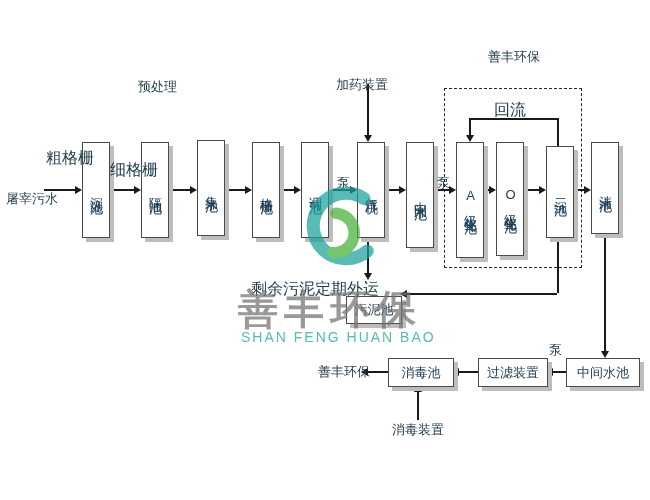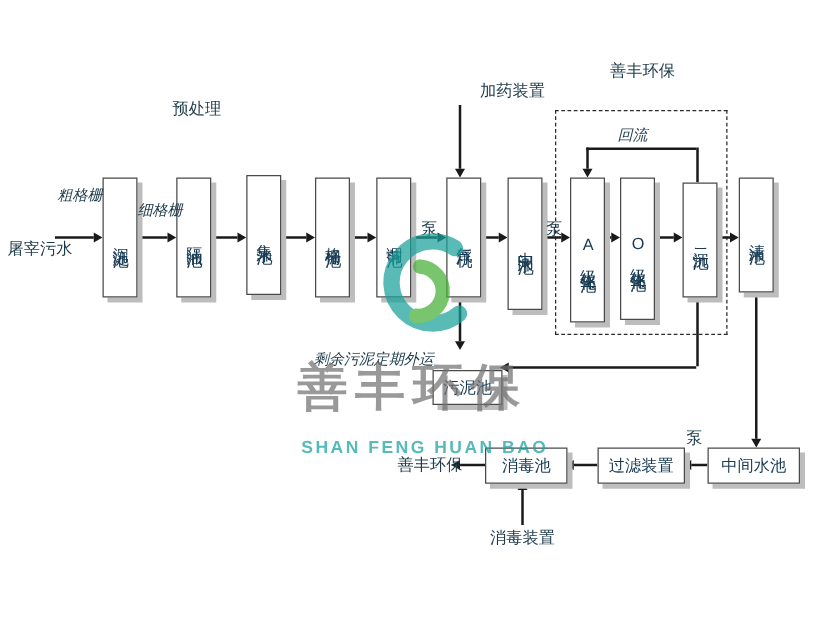--- a/index.html
+++ b/index.html
@@ -1,21 +1,21 @@
 <!DOCTYPE html>
 <html><head>
 <meta charset="utf-8">
 <style>
   html,body{margin:0;padding:0;background:#fff;}
   #canvas{
     position:relative;width:650px;height:500px;background:#ffffff;overflow:hidden;
     font-family:"Liberation Sans","DejaVu Sans",sans-serif;color:#1d2a33;
   }
   .lbl{position:absolute;font-size:13px;white-space:nowrap;color:#1d3a4a;z-index:3;}
-  .lbl.small{font-size:12px;font-style:italic;}
+  .lbl.small{font-size:16px;}
   .tank{
     position:absolute;background:#ffffff;border:1px solid #4a4a4a;
     box-shadow:4px 4px 0 #bdbdbd;z-index:2;
     display:flex;align-items:center;justify-content:center;
     writing-mode:vertical-lr;text-orientation:upright;
     font-size:13px;letter-spacing:2px;color:#173a52;
   }
   .tank-h{
     position:absolute;background:#ffffff;border:1px solid #4a4a4a;
     box-shadow:4px 4px 0 #bdbdbd;z-index:2;
@@ -30,33 +30,33 @@
   .ar-l::before{content:"";position:absolute;left:-7px;top:50%;transform:translateY(-50%);
     border-right:7px solid #1a1a1a;border-top:4px solid transparent;border-bottom:4px solid transparent;}
   .ar-d::after{content:"";position:absolute;bottom:-7px;left:50%;transform:translateX(-50%);
     border-top:7px solid #1a1a1a;border-left:4px solid transparent;border-right:4px solid transparent;}
   .ar-u::before{content:"";position:absolute;top:-7px;left:50%;transform:translateX(-50%);
     border-bottom:7px solid #1a1a1a;border-left:4px solid transparent;border-right:4px solid transparent;}
   #watermark{position:absolute;left:0;top:0;width:650px;height:500px;z-index:10;
     opacity:0.72;pointer-events:none;}
   #wm-cn{position:absolute;left:238px;top:282px;font-size:40px;font-weight:bold;
     letter-spacing:6px;color:#737373;white-space:nowrap;}
-  #wm-en{position:absolute;left:241px;top:349px;font-size:14px;font-weight:bold;
+  #wm-en{position:absolute;left:241px;top:329px;font-size:14px;font-weight:normal;
     letter-spacing:2px;color:#16a09e;white-space:nowrap;}
 </style>
 </head>
 <body>
 
 <div id="canvas">
 
   <div class="lbl" style="left:6px;top:190px;">屠宰污水</div>
   <div class="lbl small" style="left:46px;top:148px;">粗格栅</div>
   <div class="lbl small" style="left:110px;top:160px;">细格栅</div>
   <div class="lbl" style="left:138px;top:78px;">预处理</div>
-  <div class="lbl" style="left:336px;top:64px;margin-left:48px;">加药装置</div>
+  <div class="lbl" style="left:336px;top:76px;">加药装置</div>
   <div class="lbl" style="left:488px;top:48px;">善丰环保</div>
   <div class="lbl small" style="left:494px;top:100px;">回流</div>
   <div class="lbl" style="left:337px;top:174px;">泵</div>
   <div class="lbl" style="left:437px;top:174px;">泵</div>
   <div class="lbl" style="left:549px;top:341px;">泵</div>
   <div class="lbl small" style="left:251px;top:279px;">剩余污泥定期外运</div>
   <div class="lbl" style="left:318px;top:363px;">善丰环保</div>
   <div class="lbl" style="left:392px;top:421px;">消毒装置</div>
 
   <div class="dashed-box" style="left:444px;top:88px;width:136px;height:178px;"></div>

